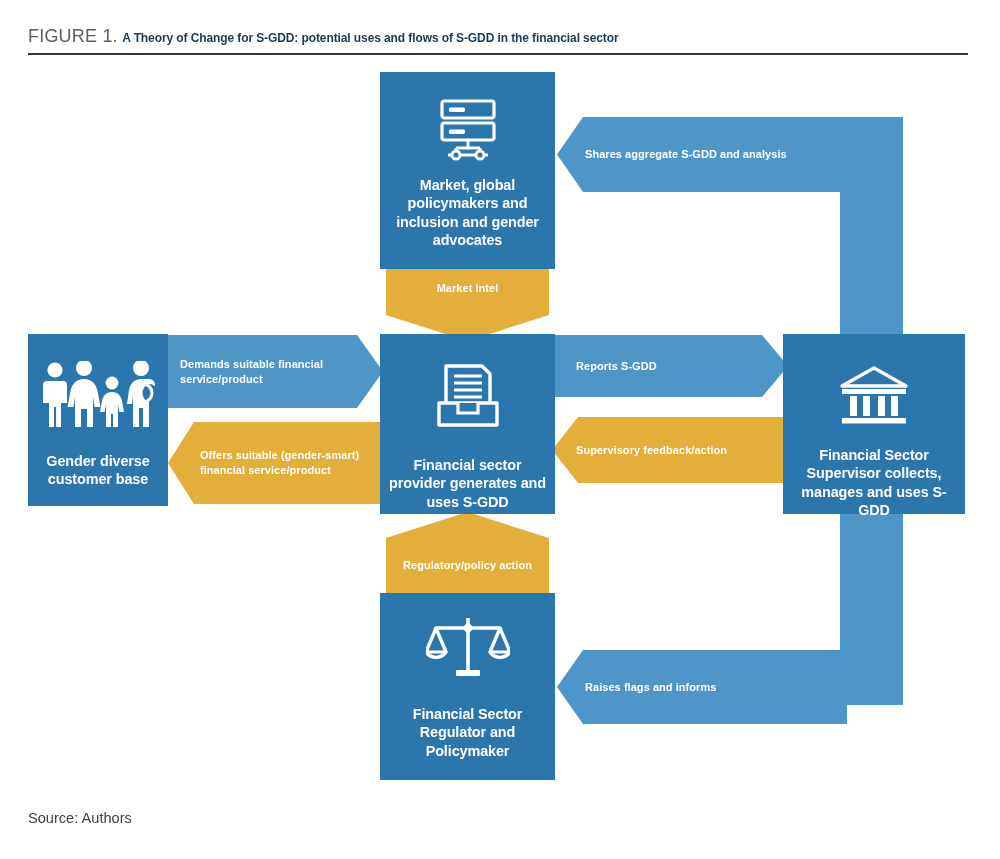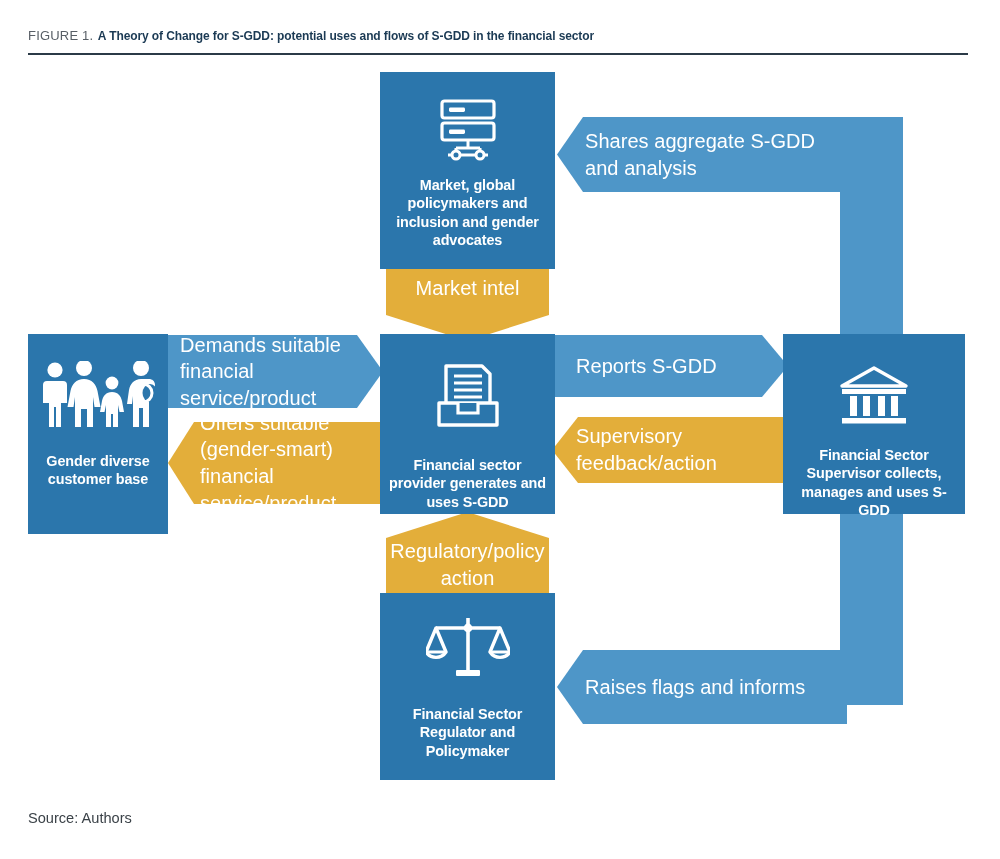--- a/index.html
+++ b/index.html
@@ -3,59 +3,59 @@
 <meta charset="utf-8">
 <style>
   html,body{margin:0;padding:0;background:#ffffff;}
   body{width:1000px;height:859px;position:relative;
        font-family:"Liberation Sans","DejaVu Sans",sans-serif;
        -webkit-font-smoothing:antialiased;overflow:hidden;}
 
   
   #fig-header{position:absolute;left:28px;top:26px;width:940px;}
   #fig-header .line1{white-space:nowrap;}
-  .fig-label{font-size:13px;color:#585f66;letter-spacing:.2px;}
+  .fig-label{font-size:18px;color:#585f66;letter-spacing:.2px;}
   .fig-title{font-size:12px;font-weight:bold;color:#1b3a54;letter-spacing:-.1px;}
   #header-rule{position:absolute;left:28px;top:53px;width:940px;height:2px;background:#2b3a47;}
 
   
   #canvas{position:absolute;left:0;top:62px;width:1000px;height:735px;}
 
   
   .node{position:absolute;background:#2b76ac;color:#ffffff;
         display:flex;flex-direction:column;align-items:center;
         justify-content:flex-start;box-sizing:border-box;}
   .node .icon{display:flex;align-items:center;justify-content:center;}
   .node .label{font-size:14.4px;font-weight:bold;line-height:1.28;
                text-align:center;letter-spacing:-.1px;padding:0 6px;}
 
   
   #node-market{left:380px;top:10px;width:175px;height:197px;padding-top:22px;}
   #node-market .icon{height:72px;}
   #node-market .label{margin-top:10px;}
 
-  #node-customer{left:28px;top:272px;width:140px;height:200px;padding-top:26px;}
+  #node-customer{left:28px;top:272px;width:140px;height:172px;padding-top:26px;}
   #node-customer .icon{height:70px;}
   #node-customer .label{margin-top:22px;}
 
   #node-provider{left:380px;top:272px;width:175px;height:180px;padding-top:24px;}
   #node-provider .icon{height:74px;}
   #node-provider .label{margin-top:24px;}
 
   #node-supervisor{left:783px;top:272px;width:182px;height:180px;padding-top:30px;}
   #node-supervisor .icon{height:72px;}
   #node-supervisor .label{margin-top:18px;}
 
   #node-regulator{left:380px;top:531px;width:175px;height:187px;padding-top:20px;}
   #node-regulator .icon{height:72px;}
   #node-regulator .label{margin-top:20px;}
 
   
   .flow{position:absolute;box-sizing:border-box;display:flex;align-items:center;}
-  .flow .txt{font-size:20px;line-height:1.33;color:#ffffff;letter-spacing:.05px;}
+  .flow .txt{font-size:11px;line-height:1.33;color:#ffffff;letter-spacing:.05px;font-weight:bold;}
   .blue{background:#4e96c8;}
   .gold{background:#e3ae3a;}
   .arrow-right{clip-path:polygon(0 0, calc(100% - 26px) 0, 100% 50%, calc(100% - 26px) 100%, 0 100%);}
   .arrow-left{clip-path:polygon(26px 0, 100% 0, 100% 100%, 26px 100%, 0 50%);}
   .arrow-down{clip-path:polygon(0 0, 100% 0, 100% calc(100% - 26px), 50% 100%, 0 calc(100% - 26px));
               flex-direction:column;justify-content:flex-start;}
   .arrow-up{clip-path:polygon(50% 0, 100% 26px, 100% 100%, 0 100%, 0 26px);
             flex-direction:column;justify-content:center;}
 
   

